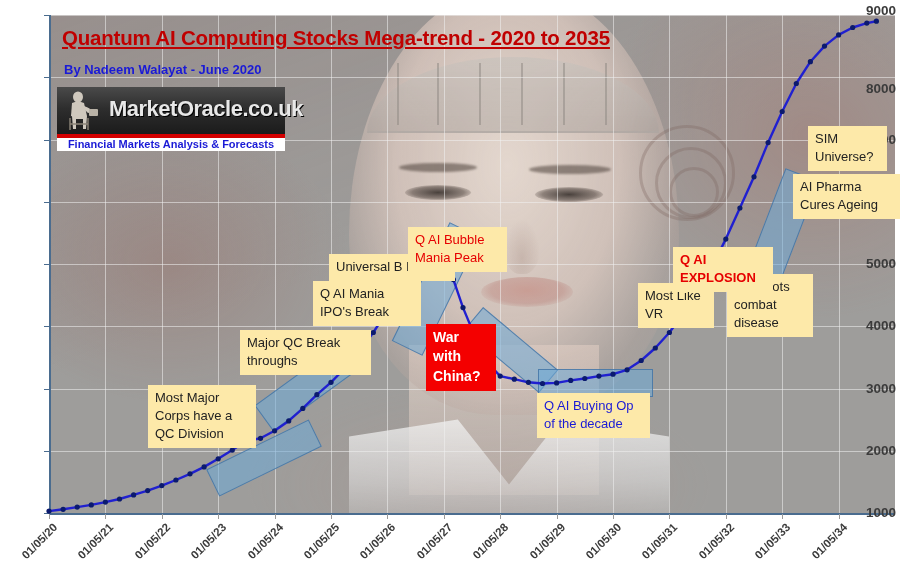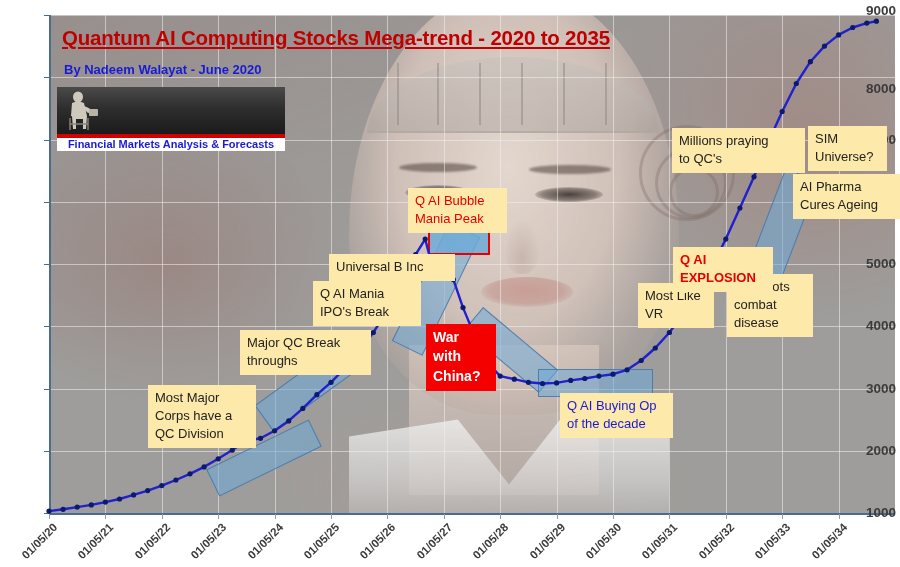--- a/index.html
+++ b/index.html
@@ -70,21 +70,21 @@
 
   
   .trendbox{position:absolute;background:rgba(110,170,215,.55);
             border:1px solid rgba(60,110,160,.75);}
   .peakbox{position:absolute;background:rgba(110,170,215,.85);border:2px solid #e60000;}
 
   
   .note{position:absolute;background:#fde9a9;color:#222;font-size:13px;
         line-height:1.38;padding:4px 7px 5px 7px;white-space:pre-line;}
   .note.red{color:#e60000;font-weight:bold;}
-  .note.redplain{color:#e60000;}
+  .note.redplain{color:#e60000;margin-top:39px;}
   .note.blue{color:#1a1ad6;}
   .note.warbox{background:#f40000;color:#fff;font-weight:bold;font-size:14px;}
 
   
   #title{position:absolute;left:62px;top:26px;font-size:20.5px;font-weight:bold;
          color:#c00000;text-decoration:underline;white-space:nowrap;letter-spacing:-.2px;}
   #byline{position:absolute;left:64px;top:62px;font-size:13px;font-weight:bold;color:#1a1ad6;}
 
   
   #logo{position:absolute;left:57px;top:87px;width:228px;height:64px;background:#ffffff;}
@@ -298,20 +298,21 @@
         <ellipse cx="17" cy="8" rx="5" ry="5.5"></ellipse>
         <path d="M11 14 Q17 11 23 14 L26 27 Q18 30 10 27 Z"></path>
         <path d="M23 17 Q30 19 31 23 L27 24 Q25 21 22 21 Z"></path>
         <rect x="28" y="20" width="9" height="7" rx="1" fill="#b9b2a6"></rect>
         <path d="M11 27 L12 40 L15 40 L15 30 L22 30 L22 40 L25 40 L26 27 Z"></path>
       </g>
       <g stroke="#8c8478" stroke-width="1.4" fill="none">
         <path d="M9 29 L9 41 M27 29 L27 41 M9 35 L27 35"></path>
       </g>
     </svg>
+    <div id="logo-text">MarketOracle.co.uk</div>
     <div id="logo-red"></div>
     <div id="logo-tag">Financial Markets Analysis &amp; Forecasts</div>
   </div>
 
   <div class="note" style="left:148px;top:385px;width:94px;">Most Major
 Corps have a
 QC Division</div>
 
   <div class="note" style="left:240px;top:330px;width:117px;">Major QC Break
 throughs</div>
@@ -322,35 +323,33 @@
   <div class="note" style="left:329px;top:254px;width:112px;">Universal B Inc</div>
 
   <div class="note redplain" style="left:408px;top:188px;width:85px;">Q AI Bubble
 Mania Peak</div>
 
 
   <div class="note warbox" style="left:426px;top:324px;width:56px;">War
 with
 China?</div>
 
-  <div class="note blue" style="left:560px;top:393px;width:99px;">Q AI Buying Op
+  <div class="note blue" style="left:537px;top:393px;width:99px;">Q AI Buying Op
 of the decade</div>
 
   <div class="note" style="left:638px;top:283px;width:62px;">Most Like
 VR</div>
 
   <div class="note" style="left:727px;top:274px;width:72px;">Nanobots
 combat
 disease</div>
 
   <div class="note red" style="left:673px;top:203px;width:86px;margin-top:44px;">Q AI
 EXPLOSION</div>
 
-  <div class="note" style="left:672px;top:128px;width:119px;">Millions praying
-to QC's</div>
 
 
   <div class="note" style="left:808px;top:126px;width:65px;">SIM
 Universe?</div>
 
   <div class="note" style="left:793px;top:174px;width:93px;">AI Pharma
 Cures Ageing</div>
 
 </div>
 

